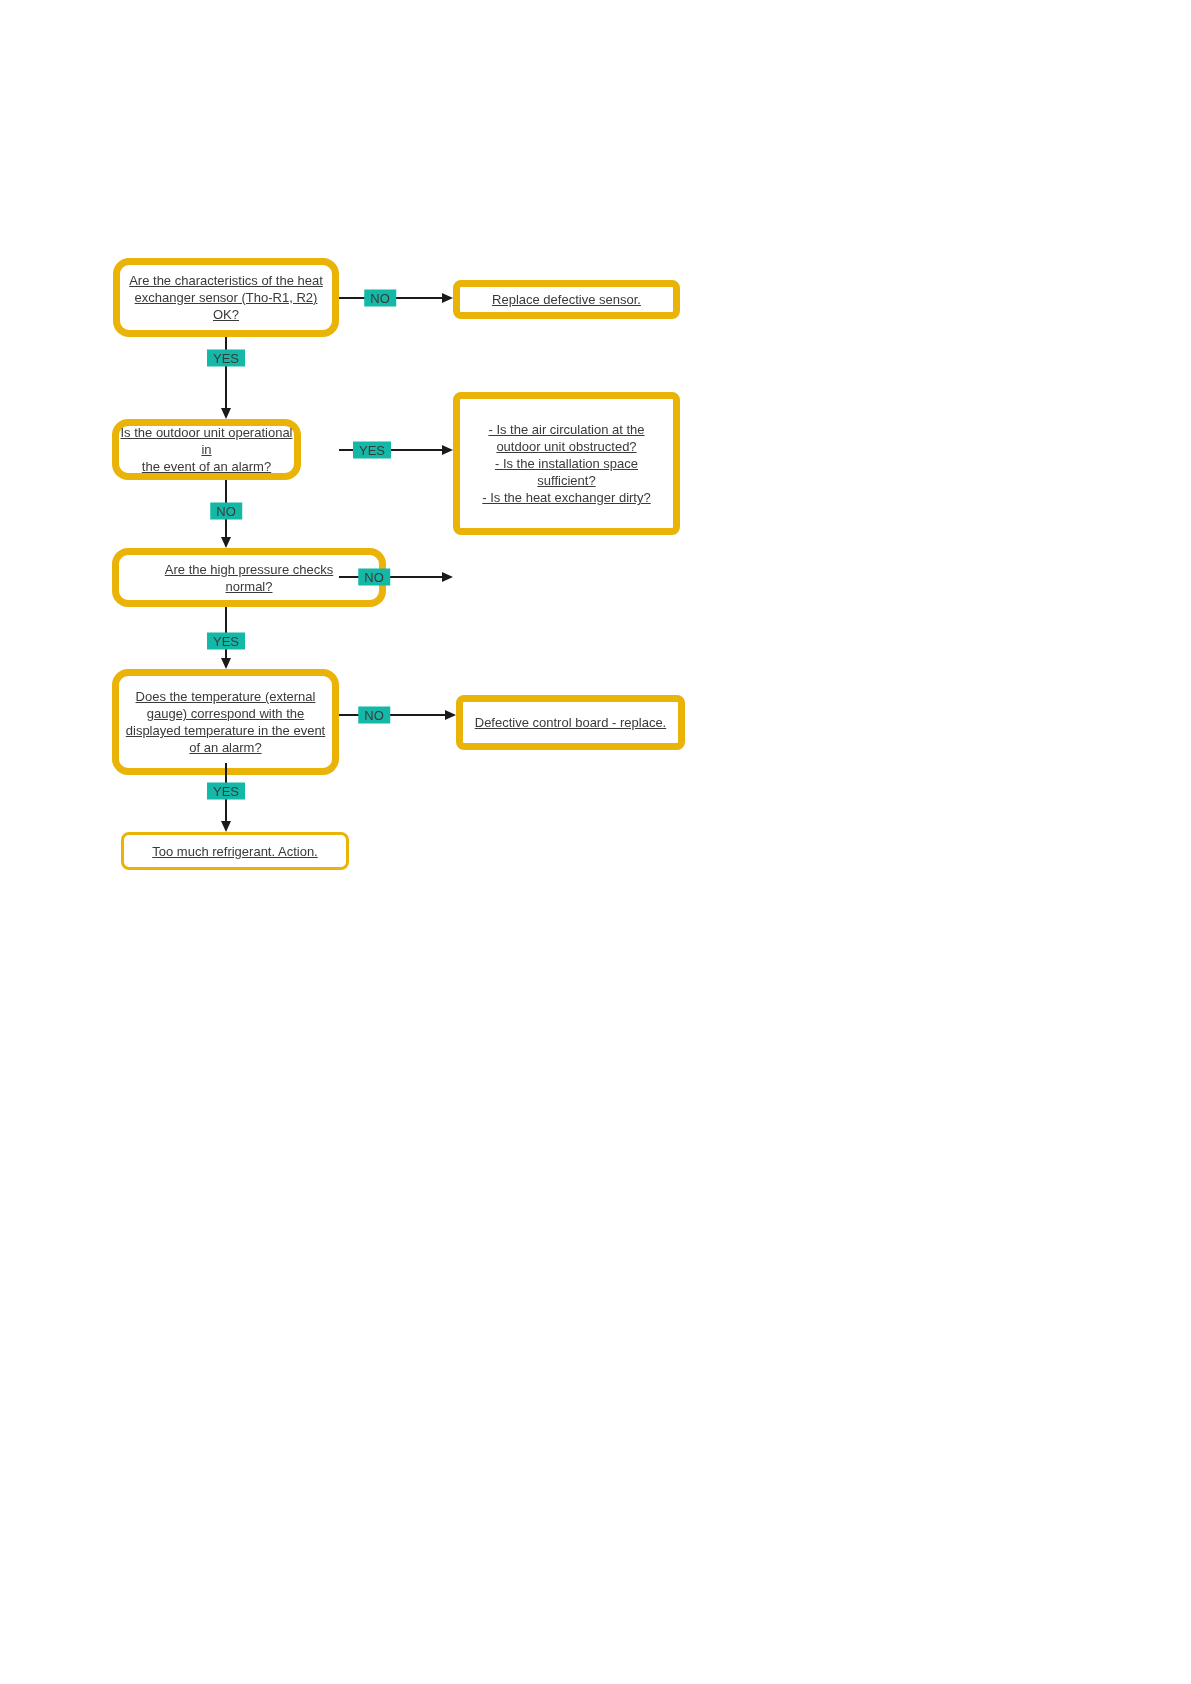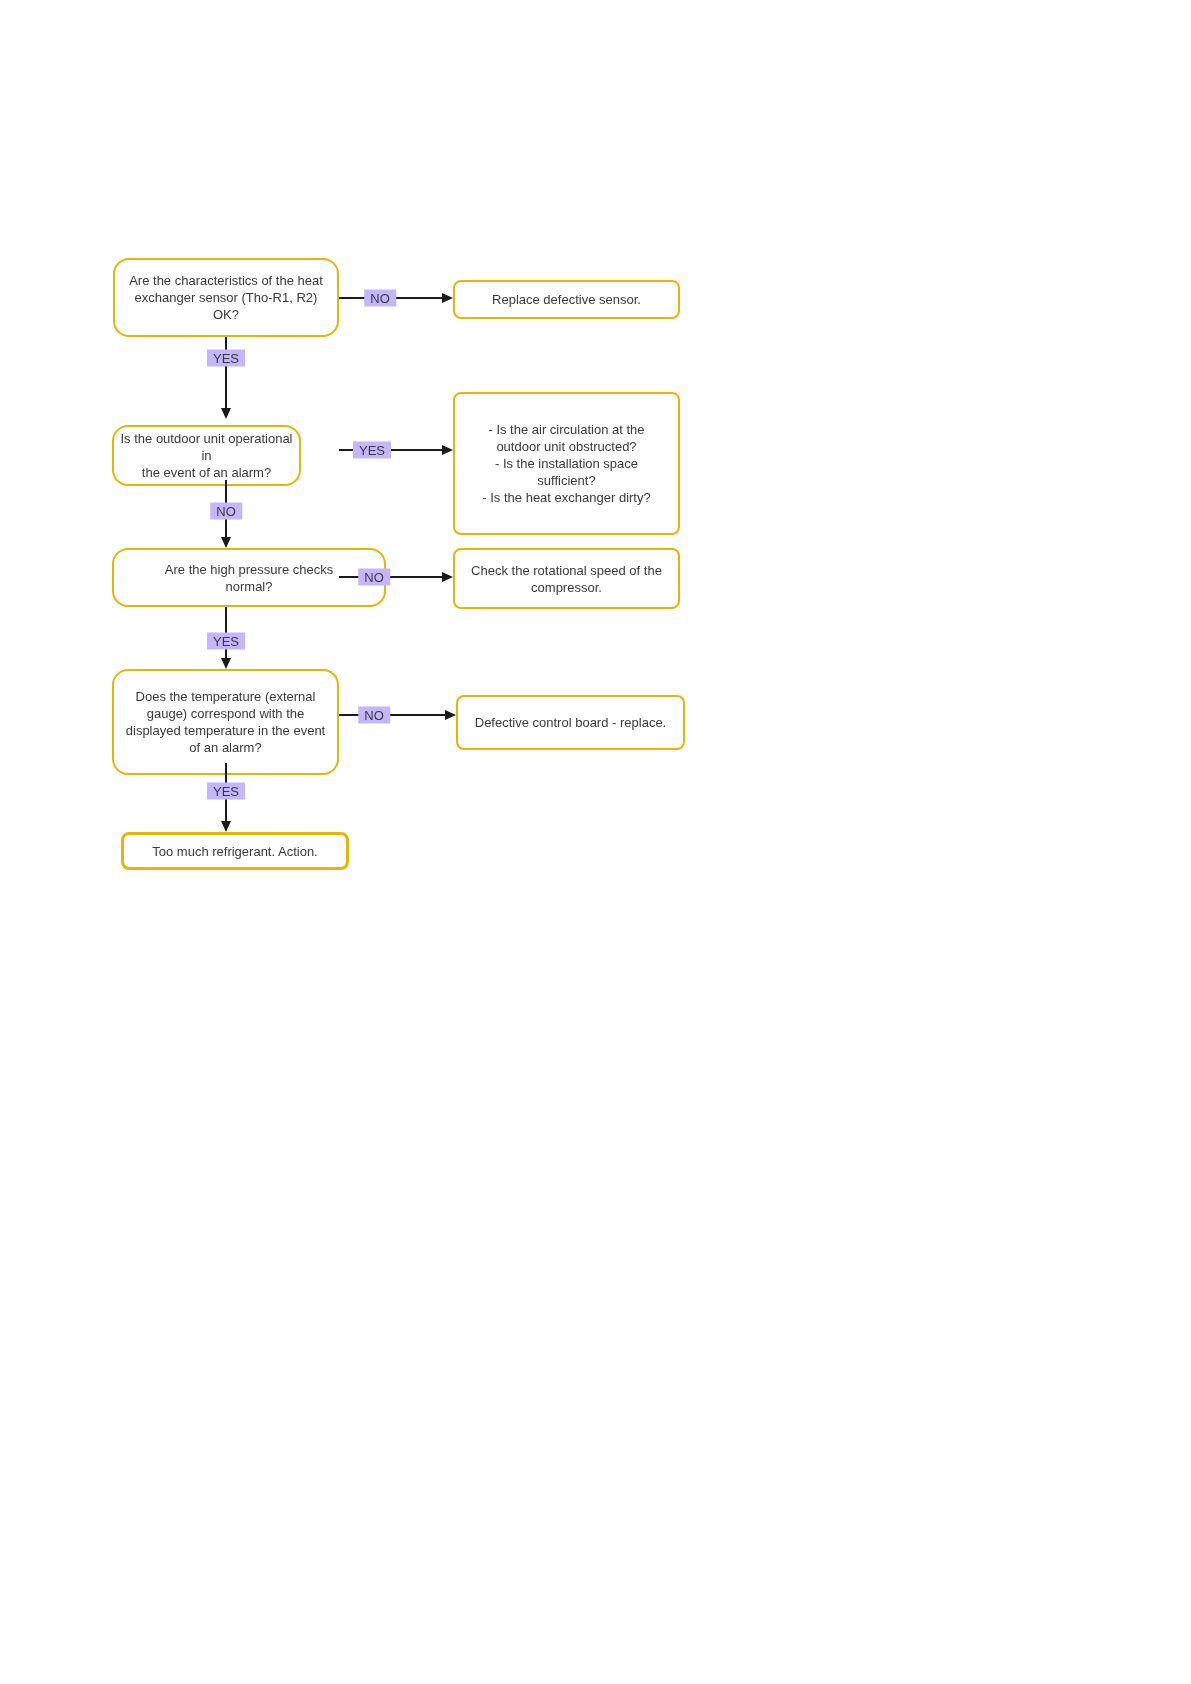--- a/index.html
+++ b/index.html
@@ -12,29 +12,30 @@
     width: 1191px;
     height: 1684px;
     background: #ffffff;
     font-family: "Liberation Sans", sans-serif;
     color: #3a3a3a;
     overflow: hidden;
   }
   .node {
     position: absolute;
     box-sizing: border-box;
-    border: 2px solid #eab308;
+    border: 7px solid #eab308;
     background: #ffffff;
     display: flex;
     align-items: center;
     justify-content: center;
     text-align: center;
     font-size: 13px;
     line-height: 17px;
     white-space: pre-line;
+    text-decoration: underline;
   }
   .node.rounded { border-radius: 16px; }
   .node.rect { border-radius: 8px; }
   .node.heavy { border-width: 3px; }
   .vline, .hline {
     position: absolute;
     background: #1a1a1a;
   }
   .vline { width: 2px; }
   .hline { height: 2px; }
@@ -48,39 +49,39 @@
   .arrow-right {
     position: absolute;
     width: 0; height: 0;
     border-top: 5px solid transparent;
     border-bottom: 5px solid transparent;
     border-left: 11px solid #1a1a1a;
   }
   .edge-label {
     position: absolute;
     transform: translate(-50%, -50%);
-    background: #c4b5fd;
+    background: #14b8a6;
     padding: 1px 6px;
     font-size: 13px;
     line-height: 15px;
     color: #3a3a3a;
   }
 </style>
 </head>
 <body>
 
 <div id="canvas">
 
   <div class="node rounded" style="left:113px; top:258px; width:226px; height:79px;">
     <span>Are the characteristics of the heat
 exchanger sensor (Tho-R1, R2)
 OK?</span>
   </div>
 
-  <div class="node rounded" style="left:112px; top:419px; width:189px; height:61px;margin-top:6px;">
+  <div class="node rounded" style="left:112px; top:419px; width:189px; height:61px;">
     <span>Is the outdoor unit operational in
 the event of an alarm?</span>
   </div>
 
   <div class="node rounded" style="left:112px; top:548px; width:274px; height:59px;">
     <span>Are the high pressure checks
 normal?</span>
   </div>
 
   <div class="node rounded" style="left:112px; top:669px; width:227px; height:106px;">
@@ -99,24 +100,20 @@
   </div>
 
   <div class="node rect" style="left:453px; top:392px; width:227px; height:143px;">
     <span>- Is the air circulation at the
 outdoor unit obstructed?
 - Is the installation space
 sufficient?
 - Is the heat exchanger dirty?</span>
   </div>
 
-  <div class="node rect" style="left:453px; top:548px; width:227px; height:61px;">
-    <span>Check the rotational speed of the
-compressor.</span>
-  </div>
 
   <div class="node rect" style="left:456px; top:695px; width:229px; height:55px;">
     <span>Defective control board - replace.</span>
   </div>
 
   <div class="vline" style="left:225px; top:337px; height:71px;"></div>
   <div class="arrow-down" style="left:221px; top:408px;"></div>
   <span class="edge-label" style="left:226px; top:358px;">YES</span>
 
   <div class="vline" style="left:225px; top:480px; height:57px;"></div>

